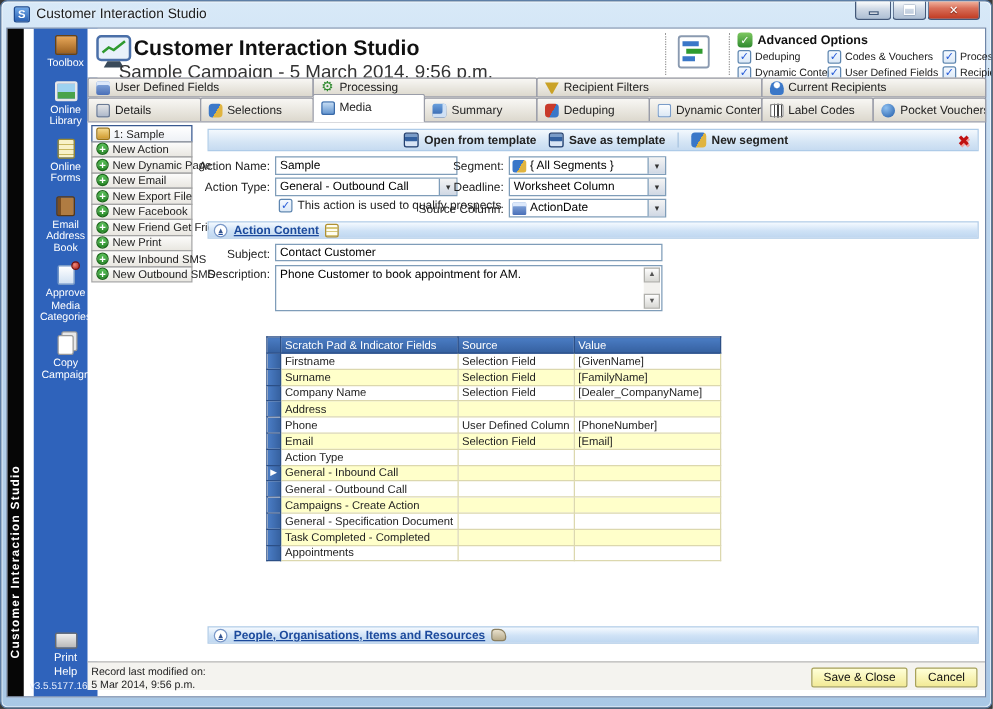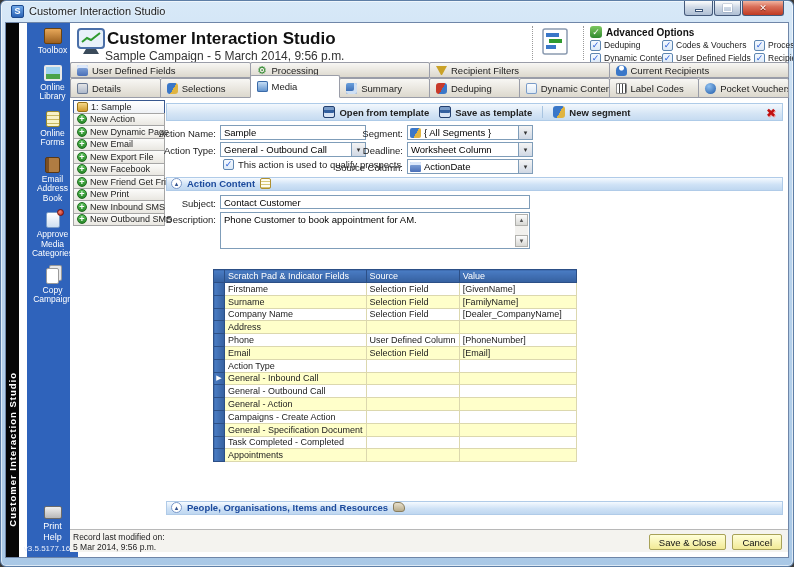--- a/index.html
+++ b/index.html
@@ -45,21 +45,21 @@
                       background:radial-gradient(circle at 35% 35%,#f08a7a,#b01c10); border:1px solid #7a0e06; }
   .i-copy { background:#fff; border:1px solid #9a9a9a; width:13px; box-shadow:3px -3px 0 -1px #e8e8e8,3px -3px 0 0 #9a9a9a; }
   .i-print { background:linear-gradient(180deg,#efefef,#b8b8b8); border:1px solid #6a6a6a; width:18px; height:13px; border-radius:2px; }
   .nav-foot { position:absolute; bottom:4px; left:0; width:100%; display:flex; flex-direction:column; align-items:center; }
   .nav-foot .lbl { color:#fff; font-size:9px; line-height:11px; cursor:pointer; }
   .ver { color:#e8eefc; font-size:8px; margin-top:1px; white-space:nowrap; }
 
   
   .header-band { left:69px; right:5px; top:22px; height:39px; background:#fff; }
   .h-title { left:37px; top:6px; font-size:17px; font-weight:bold; color:#111; }
-  .h-sub { left:35px; top:26px; font-size:12px; color:#333; }
+  .h-sub { left:25px; top:26px; font-size:15px; color:#333; }
   .dots { border-left:1px dotted #9a9a9a; top:3px; height:34px; }
   .adv-title-row { display:flex; align-items:center; }
   .chk-green { width:12px; height:12px; border-radius:3px; background:linear-gradient(180deg,#7ec860,#2f8a2f);
                color:#fff; font-size:9px; line-height:12px; text-align:center; margin-right:4px; }
   .adv-title { font-size:10px; font-weight:bold; color:#111; }
   .adv-grid { position:absolute; display:grid; grid-template-columns:66px 86px 62px; grid-auto-rows:12px; column-gap:6px; row-gap:1px; }
   .opt { display:flex; align-items:center; cursor:pointer; }
   .cb { width:11px; height:11px; background:linear-gradient(180deg,#f4f9ff,#dce9f7); border:1px solid #5e86b0;
         border-radius:2px; color:#2b5fd9; font-size:9px; font-weight:bold; line-height:9px; text-align:center; flex:0 0 11px; }
   .opt .lbl { font-size:8.5px; color:#222; margin-left:3px; white-space:nowrap; }
@@ -81,21 +81,21 @@
   .ti-media { background:linear-gradient(180deg,#cfe4f8,#5a8ecb); box-shadow:inset 0 0 0 1px #3a6aa8; }
   .ti-summary { background:linear-gradient(180deg,#6aa0dd,#2f5fa8); box-shadow:inset -3px -3px 0 #cfe0f4; }
   .ti-dedupe { background:linear-gradient(120deg,#c83a2a 55%,#3a77c8 55%); border-radius:3px; }
   .ti-dyn { background:linear-gradient(180deg,#fff,#d8e6f4); box-shadow:inset 0 0 0 1px #7a9cc8; }
   .ti-label { background:repeating-linear-gradient(90deg,#444 0 1px,#fff 1px 3px); box-shadow:inset 0 0 0 1px #888; }
   .ti-voucher { background:radial-gradient(circle at 35% 30%,#8fc0f0,#1f5aa8); border-radius:50%; }
 
   
   .content { left:69px; right:5px; top:96px; height:432px; background:#fff; border-top:1px solid #9a9da8; }
 
-  .alist { left:72px; top:100px; width:92px; }
+  .alist { left:72px; top:100px; width:81px; }
   .arow { height:13.5px; display:flex; align-items:center; gap:3px; padding-left:3px; font-size:9px; color:#222;
           background:linear-gradient(180deg,#fcfcfb,#e9e7e1); border:1px solid #a5a5a5; margin-top:-1px; cursor:pointer; white-space:nowrap; }
   .arow.sel { border:1px solid #38588f; background:linear-gradient(180deg,#ffffff,#eef1f6); }
   .plus { width:10px; height:10px; border-radius:50%; background:linear-gradient(180deg,#58c058,#2a8a2a);
           border:1px solid #1d6a1d; color:#fff; font-size:9px; font-weight:bold; line-height:8px; text-align:center; flex:0 0 10px; }
   .samp-ico { width:11px; height:10px; background:linear-gradient(180deg,#f5d88a,#d09a2e); border:1px solid #9a7214; border-radius:2px; flex:0 0 11px; }
 
   .toolbar { left:165px; right:10px; top:102px; height:18px; display:flex; align-items:center; gap:10px; padding-left:5px;
              background:linear-gradient(180deg,#f3f8fd,#d5e5f5 60%,#c6dbf1); border:1px solid #aecbe8;justify-content:center; }
   .tbtn { display:flex; align-items:center; gap:4px; font-size:9.5px; font-weight:bold; color:#222; cursor:pointer; }
@@ -108,23 +108,23 @@
   .flabel { font-size:9.5px; color:#222; text-align:right; }
   .txt { position:absolute; border:1px solid #7f9db9; font-size:9.5px; padding:0 3px; height:15px; font-family:inherit; background:#fff; }
   .combo { position:absolute; height:15px; border:1px solid #7f9db9; background:#fff; display:flex; align-items:center; font-size:9.5px; cursor:pointer; }
   .combo .ctext { flex:1; padding-left:3px; white-space:nowrap; overflow:hidden; }
   .carrow { width:14px; height:13px; background:linear-gradient(180deg,#f4f4f4,#d0d8e4); border-left:1px solid #7f9db9;
             font-size:7px; color:#333; display:flex; align-items:center; justify-content:center; }
   .cicon-grid { width:11px; height:10px; margin-left:2px; background:linear-gradient(180deg,#8fb0e0,#4a6fb8); box-shadow:inset 0 3px 0 #dce8fa; border-radius:1px; flex:0 0 11px; }
   .cicon-ppl { width:11px; height:10px; margin-left:2px; background:linear-gradient(120deg,#3a77c8 55%,#e0b440 55%); border-radius:2px; flex:0 0 11px; }
   .qualify { display:flex; align-items:center; gap:4px; font-size:9.5px; color:#222; }
 
-  .secbar { left:165px; right:10px; height:14px; display:flex; gap:5px; padding-left:4px;
+  .secbar { left:165px; right:10px; height:14px; display:flex; align-items:center; gap:5px; padding-left:4px;
             background:linear-gradient(180deg,#f5faff,#cfe2f6 55%,#bfd7f0); border:1px solid #b0cbe8;
-            color:#1c4a9c; font-weight:bold; font-size:9.5px; cursor:pointer; }
+            color:#1c4a9c; font-weight:bold; font-size:9.5px; cursor:pointer;text-decoration:underline; }
   .coll { width:11px; height:11px; border-radius:50%; background:#fff; border:1px solid #7a98c8; color:#35548f;
           font-size:7px; line-height:10px; text-align:center; font-weight:normal; }
   .note-ico { width:11px; height:11px; background:repeating-linear-gradient(180deg,#fffdf0 0 2px,#d8c878 2px 3px); border:1px solid #b09030; border-radius:2px; }
   .hand-ico { width:12px; height:10px; background:linear-gradient(180deg,#e8e0cc,#b8ac8c); border:1px solid #8a7e5e; border-radius:3px 6px 3px 3px; }
 
   .descbox { position:absolute; border:1px solid #7f9db9; background:#fff; font-size:9.5px; padding:1px 16px 1px 3px; overflow:hidden; }
   .vscroll { position:absolute; top:1px; bottom:1px; right:1px; width:13px; background:#f2f1ee; display:flex; flex-direction:column; justify-content:space-between; }
   .sbtn { height:12px; background:linear-gradient(180deg,#fdfdfd,#d8d8d4); border:1px solid #b0b0ac; font-size:6px; color:#555;
           display:flex; align-items:center; justify-content:center; cursor:pointer; }
 
@@ -490,26 +490,20 @@
           <td></td>
         </tr>
       <tr>
           <td class="rh"></td>
           <td>General - Outbound Call</td>
           <td></td>
           <td></td>
         </tr>
       <tr>
           <td class="rh"></td>
-          <td>General - Action</td>
-          <td></td>
-          <td></td>
-        </tr>
-      <tr>
-          <td class="rh"></td>
           <td>Campaigns - Create Action</td>
           <td></td>
           <td></td>
         </tr>
       <tr>
           <td class="rh"></td>
           <td>General - Specification Document</td>
           <td></td>
           <td></td>
         </tr>

